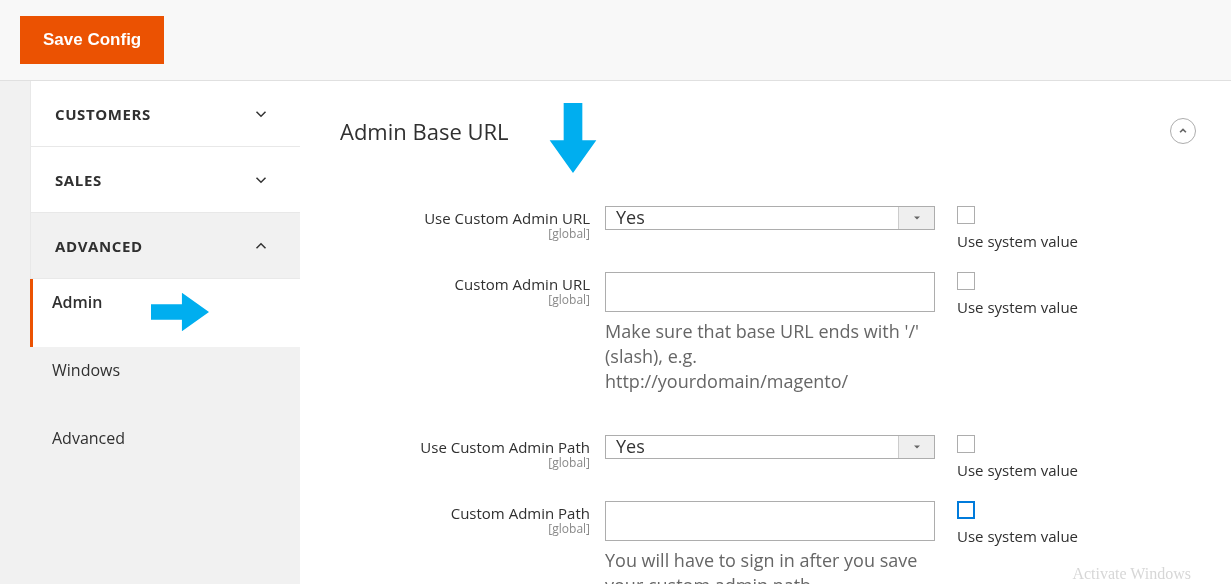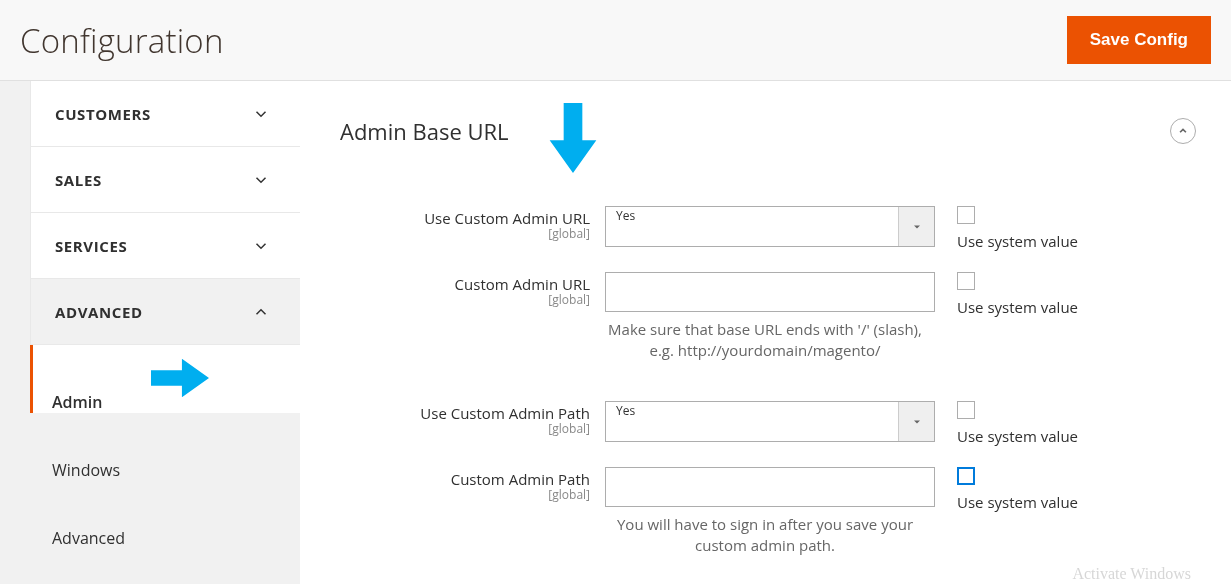--- a/index.html
+++ b/index.html
@@ -61,22 +61,22 @@
     color: #303030;
     cursor: pointer;
   }
   .sidebar-group.expanded {
     background: #f1f1f1;
     border-left: 1px solid #e8e8e8;
     border-bottom: 1px solid #e9e9e9;
   }
   .sidebar-item {
     display: flex;
-    align-items: flex-end;
-    padding: 0 30px 0 22px;
+    align-items: flex-start;
+    padding: 12px 30px 0 22px;
     height: 68px;
     background: #f1f1f1;
     font-size: 16px;
     color: #303030;
     cursor: pointer;
     position: relative;
   }
   .sidebar-item.active {
     background: #fff;
     border-left: 3px solid #eb5202;
@@ -156,27 +156,27 @@
     display: block;
     font-size: 12px;
     color: #888;
   }
   .field-control {
     width: 330px;
   }
   .select-wrap {
     position: relative;
     width: 330px;
-    height: 41px;
+    height: 24px;
     border: 1px solid #adadad;
     background: #fff;
     display: flex;
-    align-items: flex-start;
+    align-items: flex-end;
     padding-left: 10px;
-    font-size: 12px;
+    font-size: 18px;
     cursor: pointer;
   }
   .select-wrap .select-arrow {
     position: absolute;
     right: 0;
     top: 0;
     width: 36px;
     height: 100%;
     background: #efefef;
     border-left: 1px solid #ccc;
@@ -185,26 +185,25 @@
     justify-content: center;
   }
   .text-input {
     width: 330px;
     height: 40px;
     border: 1px solid #adadad;
     padding: 0 10px;
     font-size: 15px;
   }
   .field-hint {
-    font-size: 15px;
+    font-size: 18px;
     color: #666;
     margin-top: 7px;
     line-height: 1.4;
     max-width: 320px;
-    text-align: center;
   }
   .field-checkbox {
     padding-left: 22px;
   }
   .checkbox-box {
     display: block;
     width: 18px;
     height: 18px;
     border: 1px solid #adadad;
     margin-bottom: 6px;
@@ -226,21 +225,20 @@
     color: rgba(120,120,120,0.30);
     font-family: Liberation Serif, serif;
     font-weight: 400;
     pointer-events: none;
   }
 </style>
 </head>
 <body>
 
 <div class="header">
-  <div class="page-title">Configuration</div>
   <button class="save-btn">Save Config</button>
 </div>
 
 <div class="layout">
   <div class="sidebar">
 
     <div class="sidebar-group">
       <span>CUSTOMERS</span>
       <span class="chev">
         <svg viewBox="0 0 24 24" fill="none" stroke="#333" stroke-width="2">
@@ -251,28 +249,20 @@
 
     <div class="sidebar-group">
       <span>SALES</span>
       <span class="chev">
         <svg viewBox="0 0 24 24" fill="none" stroke="#333" stroke-width="2">
             <polyline points="6 9 12 15 18 9"></polyline>
           </svg>
       </span>
     </div>
 
-    <div class="sidebar-group">
-      <span>SERVICES</span>
-      <span class="chev">
-        <svg viewBox="0 0 24 24" fill="none" stroke="#333" stroke-width="2">
-            <polyline points="6 9 12 15 18 9"></polyline>
-          </svg>
-      </span>
-    </div>
 
     <div class="sidebar-group expanded">
       <span>ADVANCED</span>
       <span class="chev">
         <svg viewBox="0 0 24 24" fill="none" stroke="#333" stroke-width="2">
             <polyline points="6 15 12 9 18 15"></polyline>
           </svg>
       </span>
     </div>
 

